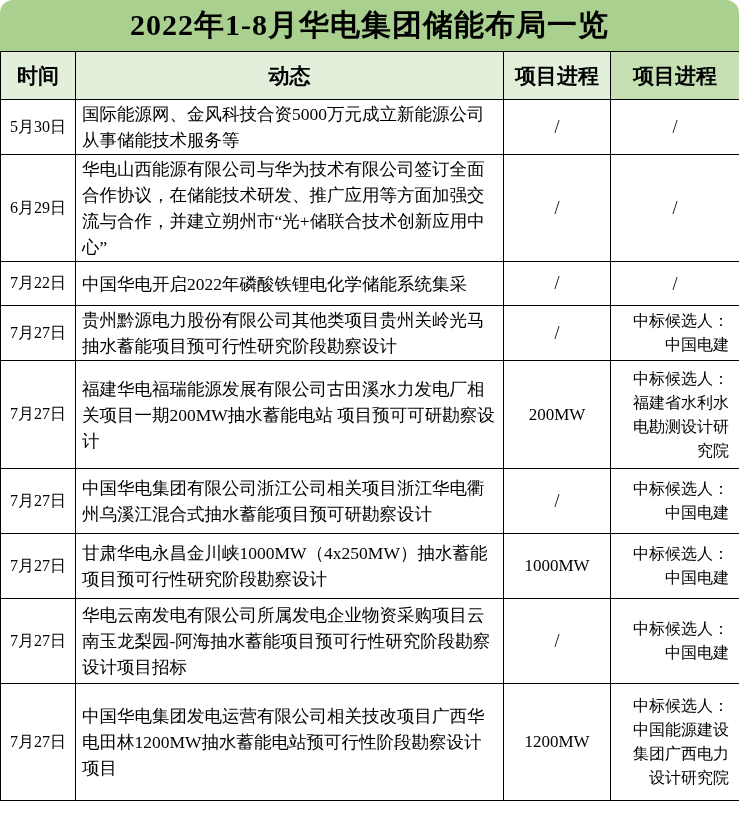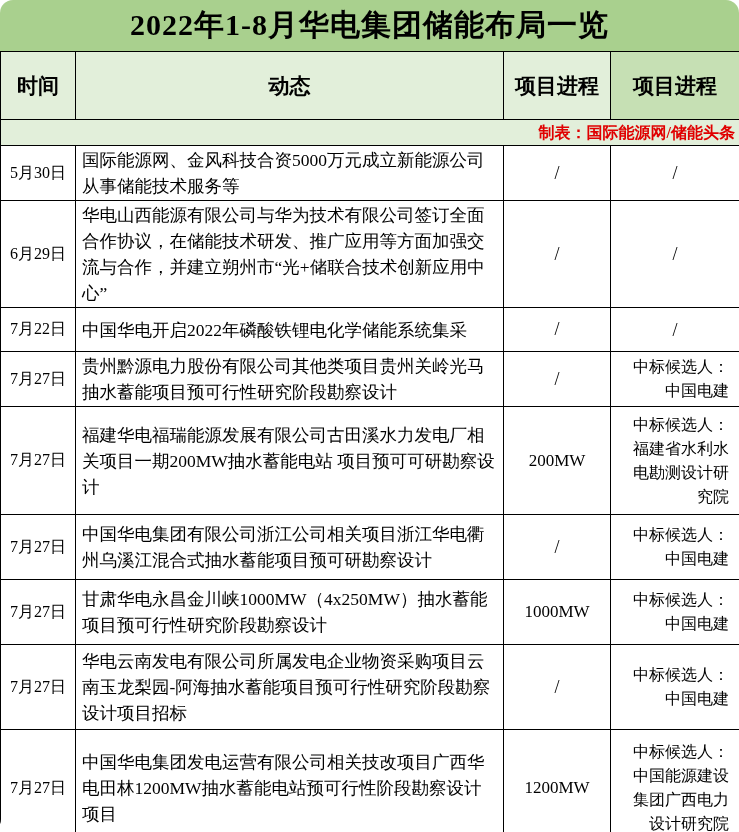--- a/index.html
+++ b/index.html
@@ -23,21 +23,21 @@
   table.grid col.c-event{width:428px;}
   table.grid col.c-scale{width:107px;}
   table.grid col.c-progress{width:129px;}
   table.grid th, table.grid td{
     border:1px solid #000;
     vertical-align:middle;
     box-sizing:border-box;
     overflow:hidden;
   }
   tr.header-row th{
-    height:68px;background:#e2efda;
+    height:48px;background:#e2efda;
     font-size:21px;font-weight:bold;text-align:center;
   }
   tr.header-row th.accent{background:#c6e0b4;}
   tr.credit-row td{
     height:25px;background:#e2efda;
     font-size:16px;font-weight:bold;color:#e00000;
     text-align:right;padding:0 4px 0 0;line-height:25px;
   }
   td.date-cell{
     font-size:16px;text-align:center;padding:0 2px;margin-left:30px;
@@ -80,23 +80,20 @@
     </colgroup>
     <thead>
       <tr class="header-row">
         <th>时间</th>
         <th>动态</th>
         <th>项目进程</th>
         <th class="accent">项目进程</th>
       </tr>
     </thead>
     <tbody>
-      <tr class="credit-row">
-        <td colspan="4">制表：国际能源网/储能头条</td>
-      </tr>
 
       <tr class="r1">
         <td class="date-cell">5月30日</td>
         <td class="event-cell">国际能源网、金风科技合资5000万元成立新能源公司从事储能技术服务等</td>
         <td class="scale-cell slash">/</td>
         <td class="progress-cell slash" style="text-align:center;">/</td>
       </tr>
 
       <tr class="r2">
         <td class="date-cell">6月29日</td>

